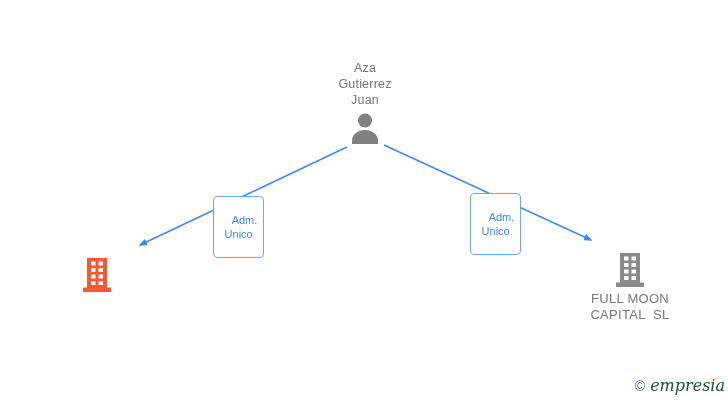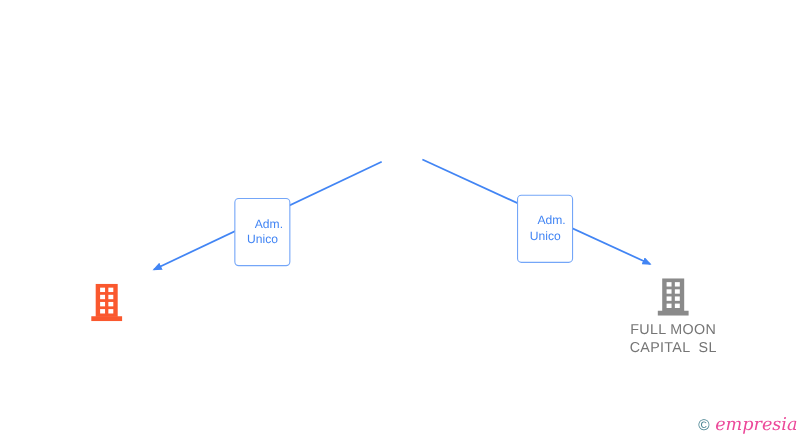--- a/index.html
+++ b/index.html
@@ -34,65 +34,77 @@
     border: 1px solid #74a6f8;
     border-radius: 4px;
     color: #4285f4;
     font-size: 11px;
     line-height: 14px;
     text-align: center;
     white-space: pre;
     padding: 2px 6px;
     min-width: 32px;
     cursor: pointer;
+    margin-top: 16px;
   }
   .edge-label-left  { left: 213px; top: 180px; }
   .edge-label-right { left: 470px; top: 177px; }
   .company-node { width: 130px; }
   .company-esguinado { left: 32px; top: 258px; }
-  .company-fullmoon  { left: 547px; top: 253px; }
+  .company-fullmoon  { left: 565px; top: 253px; }
   .building-icon-wrap { display: inline-block; width: 30px; height: 34px; margin-bottom: 2px; }
   .building-orange svg .b-fill { fill: #fa582e; }
   .building-gray   svg .b-fill { fill: #8a8a8a; }
   .logo {
     position: absolute;
     right: 3px;
     bottom: 5px;
     display: flex;
     align-items: baseline;
     gap: 5px;
     cursor: pointer;
   }
   .logo-copy {
     color: #45808f;
     font-size: 14px;
     font-family: "Liberation Sans", sans-serif;
   }
   .logo-brand {
-    color: #ec4899;
+    color: #14532d;
     font-size: 16px;
     font-style: italic;
     font-family: "DejaVu Serif", serif;
   }
 </style>
 </head>
 <body>
 
 <div class="canvas">
 
   <svg class="edges" viewBox="0 0 728 400">
     <defs>
       <marker id="arrow" markerWidth="9" markerHeight="7" refX="7" refY="3.5" orient="auto" markerUnits="userSpaceOnUse">
         <path d="M0,0 L8.5,3.5 L0,7 z" fill="#4285f4"></path>
       </marker>
     </defs>
     <line x1="347" y1="147" x2="140" y2="245" stroke="#4285f4" stroke-width="1.6" marker-end="url(#arrow)"></line>
     <line x1="384" y1="145" x2="591" y2="240" stroke="#4285f4" stroke-width="1.6" marker-end="url(#arrow)"></line>
   </svg>
 
+  <div class="node person-node">
+    <div class="node-label person-name">Aza
+Gutierrez
+Juan</div>
+    <span class="person-icon-wrap">
+      <svg viewBox="0 0 30 32" width="30" height="32">
+        <circle cx="15" cy="8.5" r="7" fill="#808080"></circle>
+        <path d="M2,32 v-3 c0-7 6-11 13-11 s13,4 13,11 v3 z" fill="#808080"></path>
+      </svg>
+    </span>
+  </div>
 
   <div class="edge-label edge-label-left">
     <span>Adm.
 Unico</span>
   </div>
 
   <div class="edge-label edge-label-right">
     <span>Adm.
 Unico</span>
   </div>

